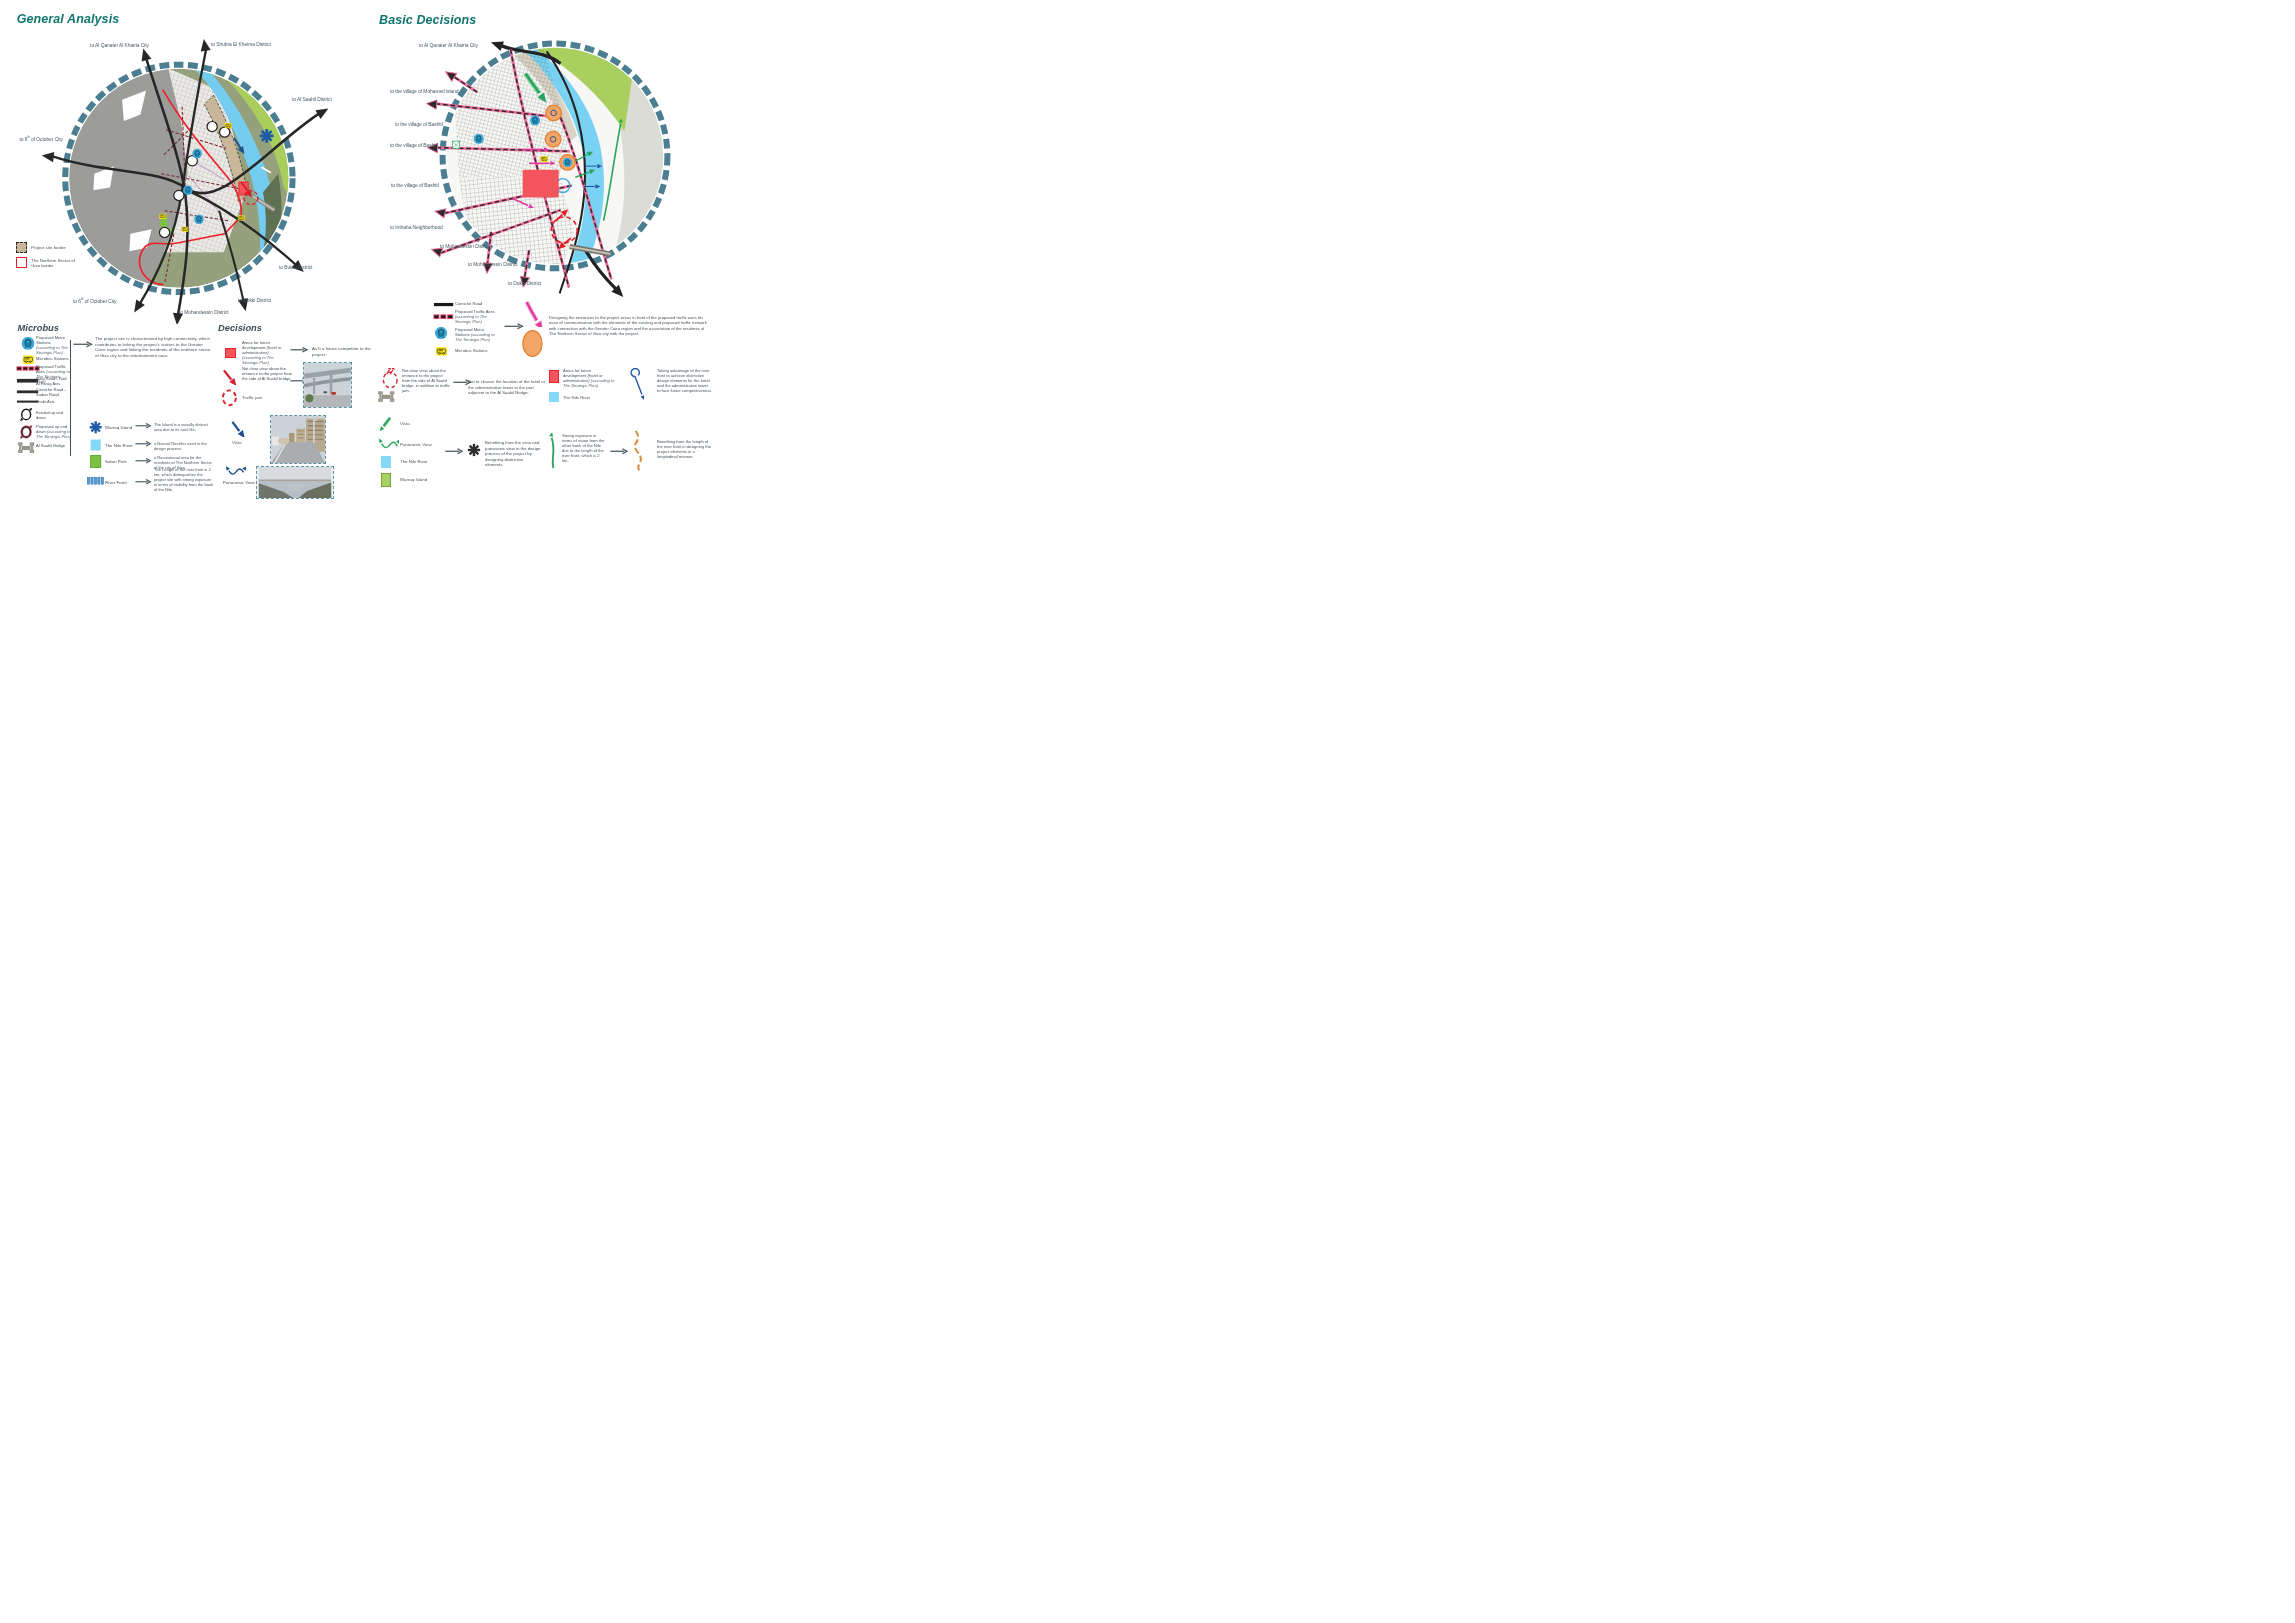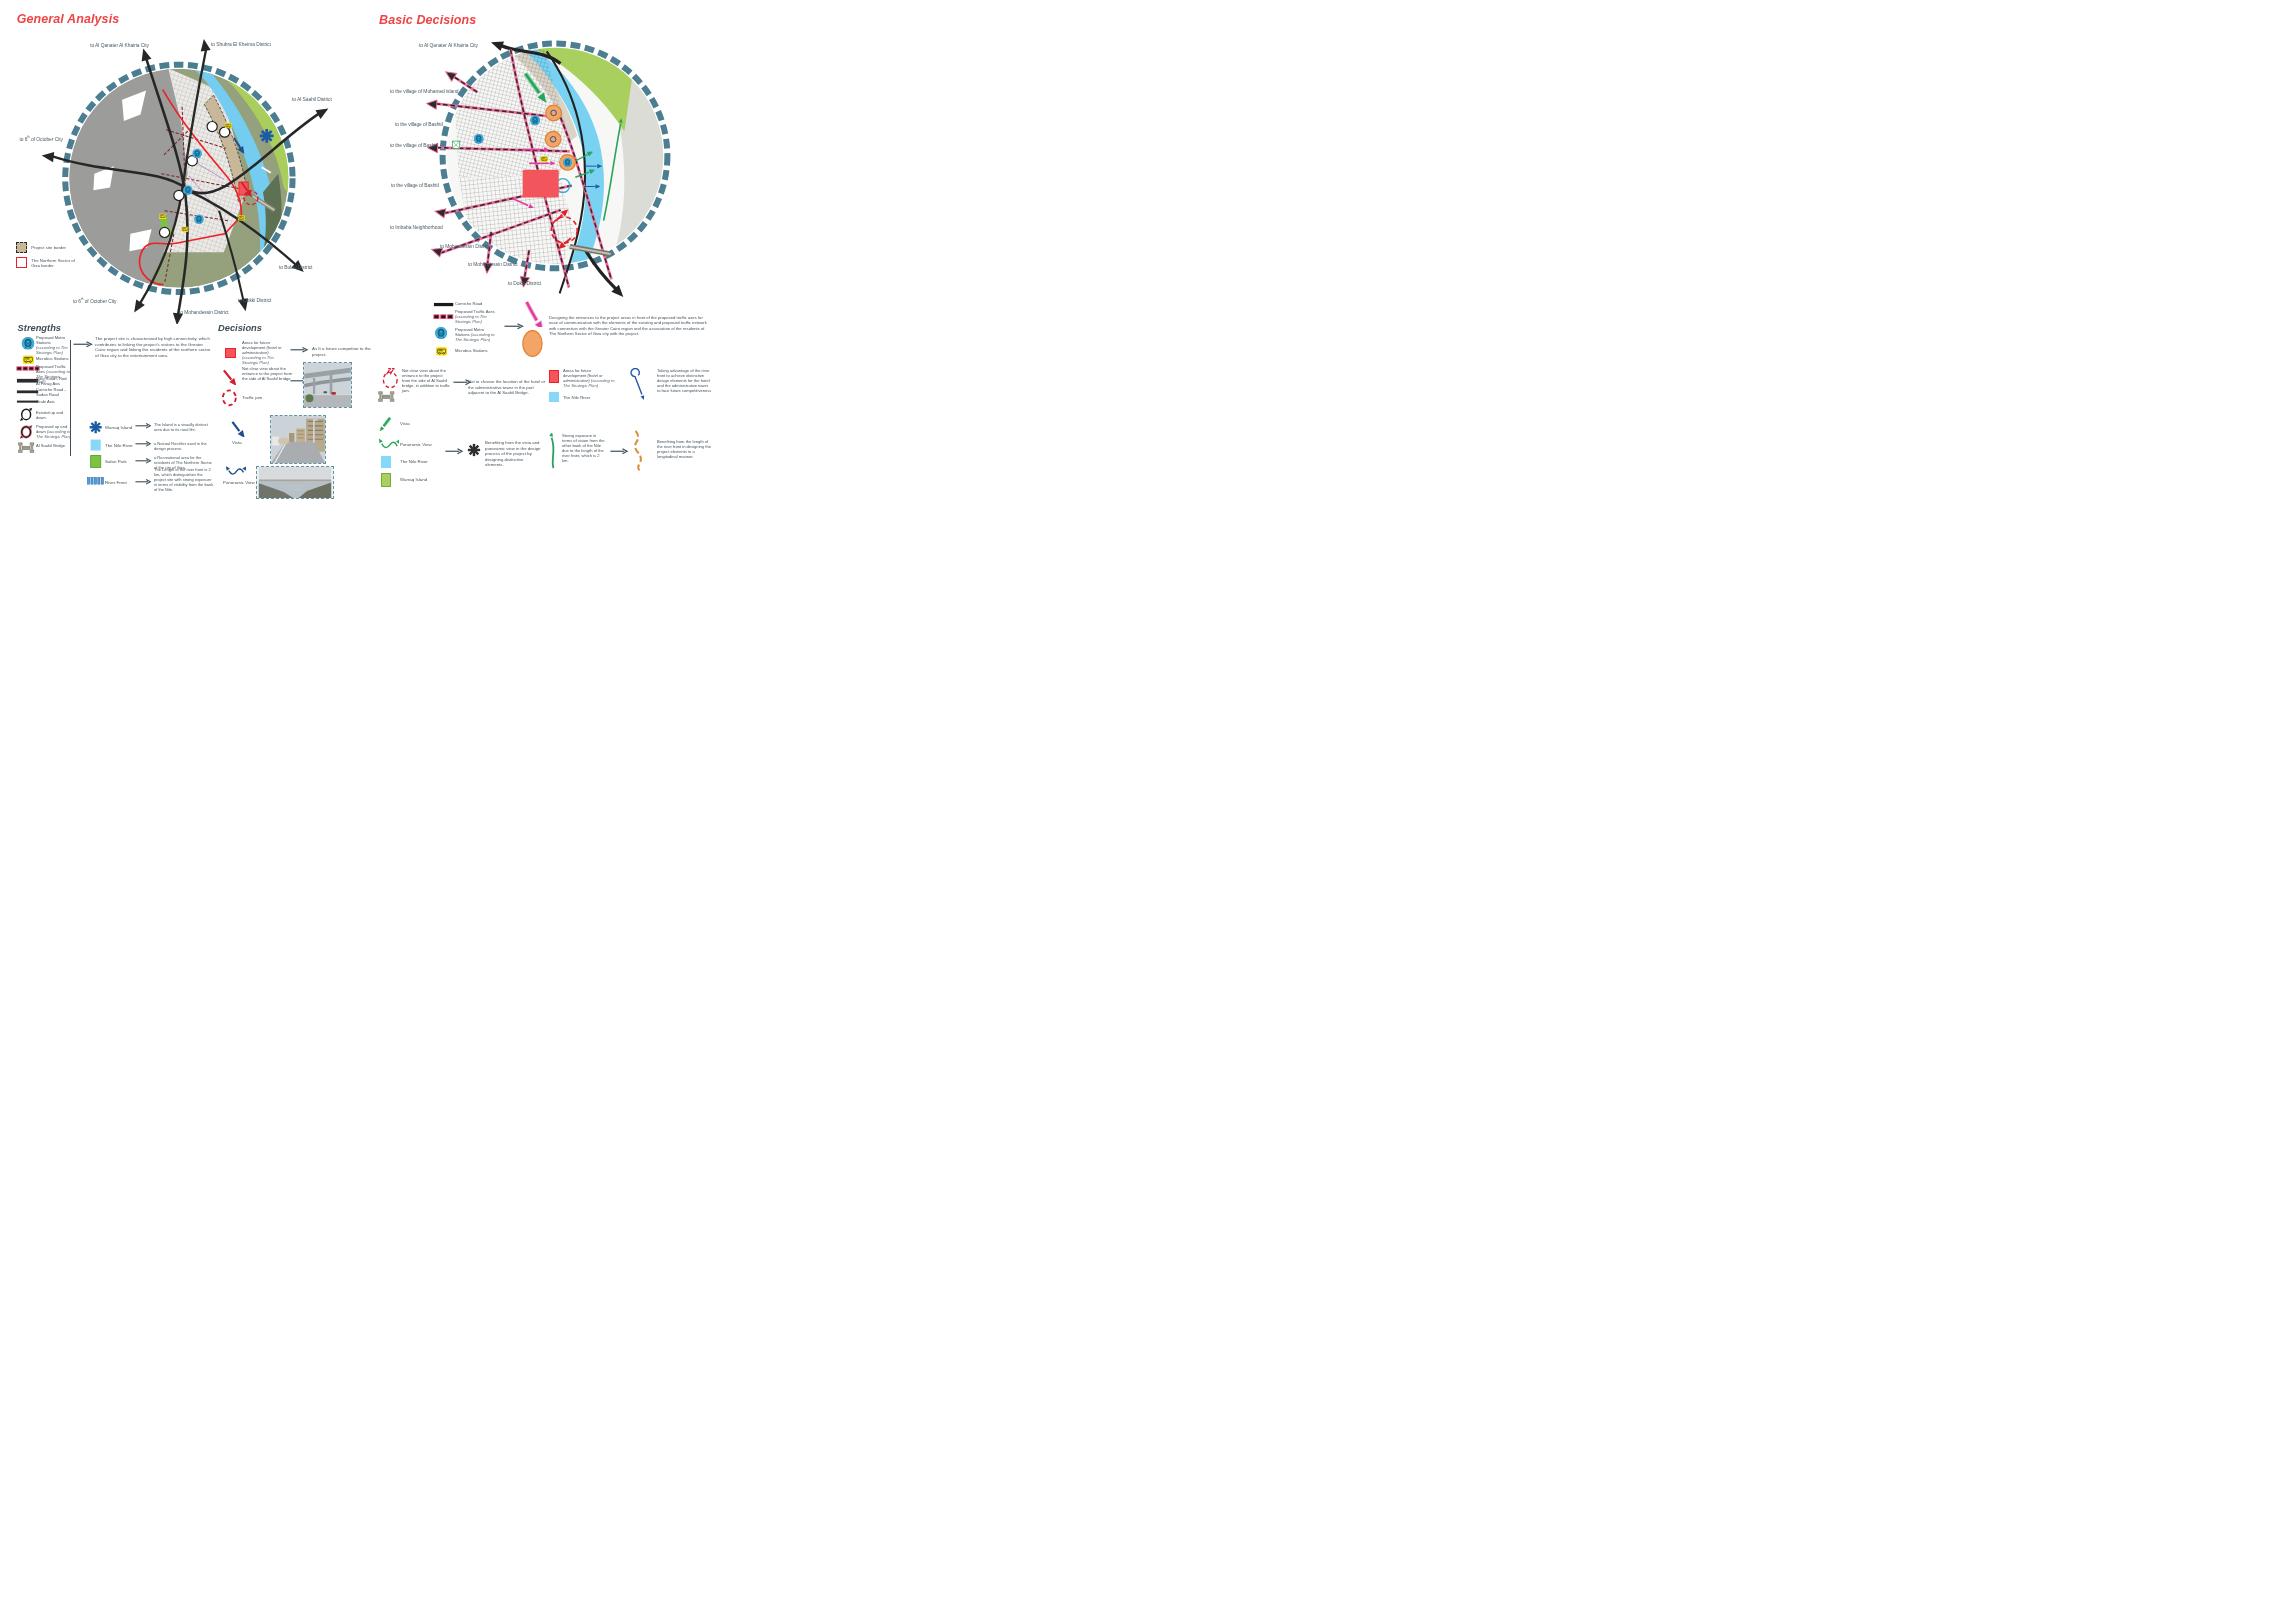--- a/index.html
+++ b/index.html
@@ -1,19 +1,19 @@
 <!DOCTYPE html>
 <html style="font-size:7.4px"><head>
 <meta charset="utf-8">
 <style>
   html,body{margin:0;padding:0;background:#ffffff;}
   body{font-family:"Liberation Sans",sans-serif;color:#44525b;}
   .poster{position:relative;width:715px;height:506px;background:#fff;overflow:hidden;}
   .abs{position:absolute;}
-  .title{font-style:italic;font-weight:600;font-size:12.5px;color:#ef4444;letter-spacing:0.1px;}
+  .title{font-style:italic;font-weight:600;font-size:12.5px;color:#0f766e;letter-spacing:0.1px;}
   .sechead{font-style:italic;font-weight:600;font-size:9.3px;color:#3d4c55;}
   .lab{font-size:4.9px;color:#4a5a64;white-space:nowrap;letter-spacing:-0.05px;}
   .lab sup{font-size:60%;}
   .txt{font-size:4.4px;line-height:1.3;color:#44525b;}
   .small{font-size:4px;line-height:1.28;color:#44525b;}
   .leglab{font-size:4.1px;line-height:1.2;color:#44525b;}
   .note{font-style:italic;color:#5b6a73;}
   .em{font-style:italic;}
   .photo{border:0.9px dashed #5d93a5;background:#eef1f2;box-sizing:border-box;}
   .sw{box-sizing:border-box;display:block;}
@@ -185,21 +185,21 @@
     <div style="display:flex;align-items:center;margin-bottom:4.2px">
       <span class="sw" style="width:11px;height:11px;background:#c9b79a;border:1.2px dashed #2b2b2b"></span>
       <span class="leglab" style="margin-left:4.2px;font-size:4.3px">Project site border</span>
     </div>
     <div style="display:flex;align-items:center">
       <span class="sw" style="width:11px;height:11px;background:#fff;border:1.4px solid #ee2128"></span>
       <span class="leglab" style="margin-left:4.2px;width:46px;font-size:4.3px">The Northern Sector of Giza border</span>
     </div>
   </div>
 
-  <div class="abs sechead" style="left:17.6px;top:323px">Strengths</div>
+  <div class="abs sechead" style="left:17.6px;top:323px">Microbus</div>
 
   <svg class="abs" style="left:15.7px;top:333px" width="24" height="125" viewBox="0 0 52 270">
     <use href="#metro" x="12" y="8" width="28" height="28"></use>
     <use href="#bus" x="14" y="48" width="25" height="19"></use>
     <g>
       <g stroke="#e8436f" stroke-width="2">
           <rect x="2" y="73" width="10" height="7" fill="#1a1a1a"></rect>
           <rect x="15" y="73" width="10" height="7" fill="#1a1a1a"></rect>
           <rect x="28" y="73" width="10" height="7" fill="#1a1a1a"></rect>
           <rect x="41" y="73" width="9" height="7" fill="#1a1a1a"></rect>

